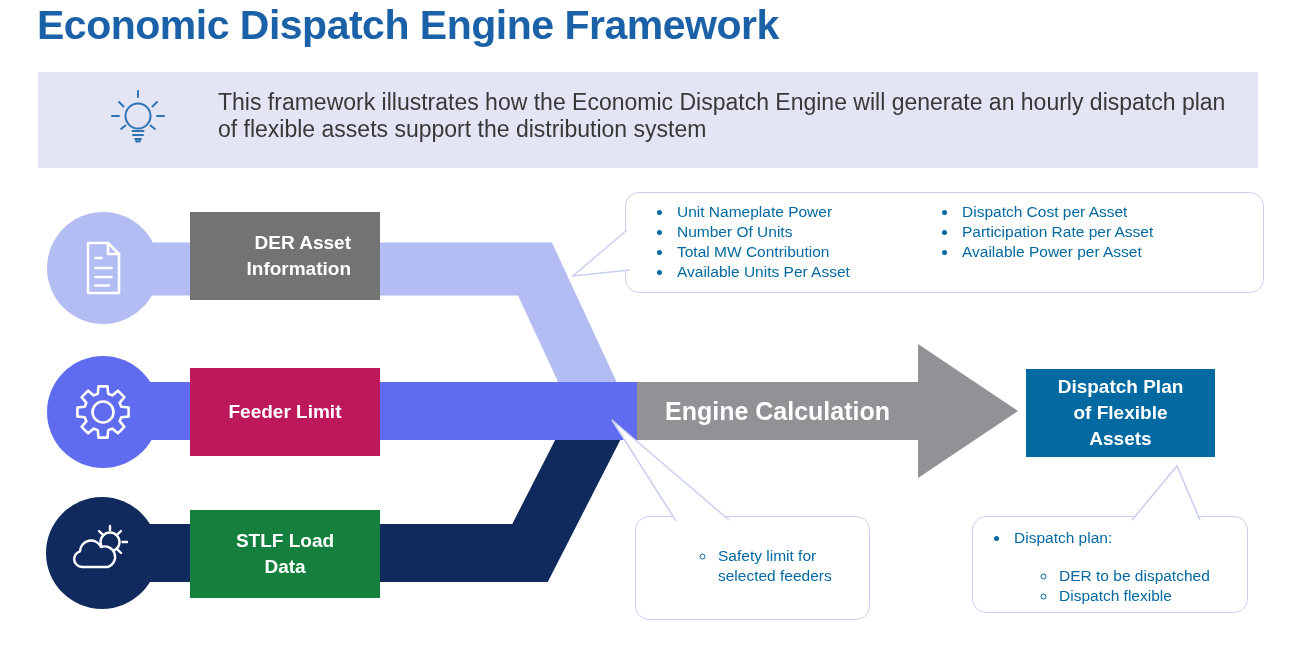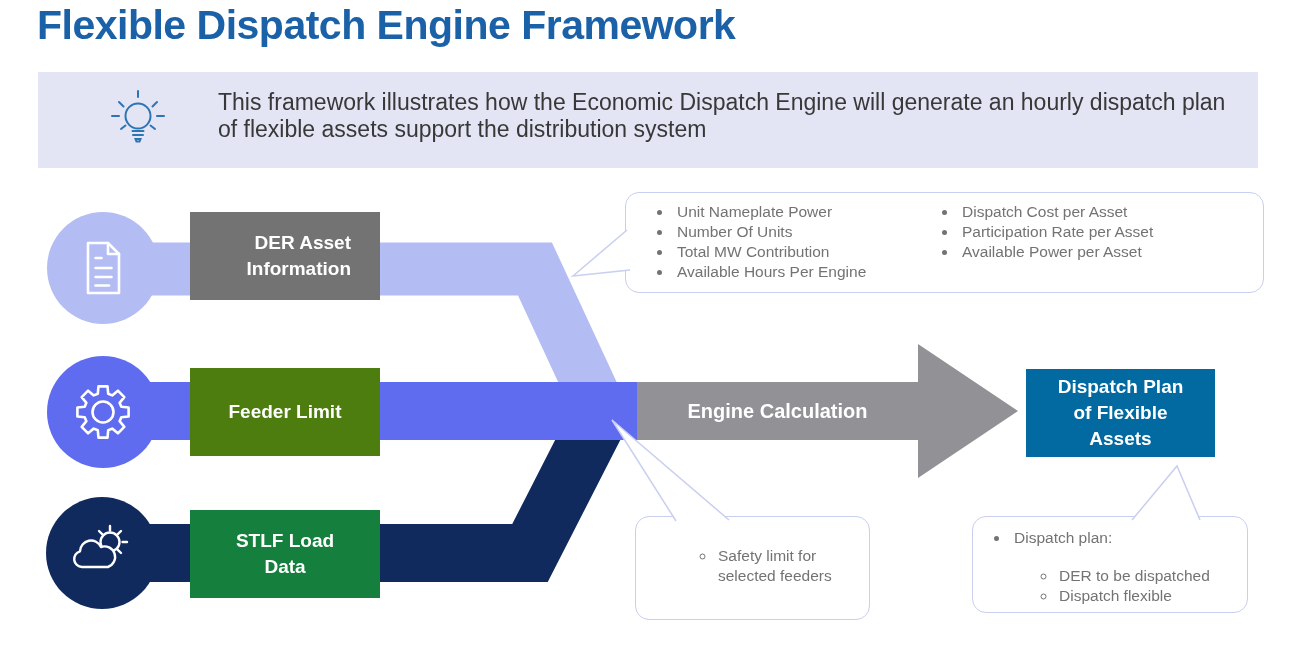--- a/index.html
+++ b/index.html
@@ -30,60 +30,60 @@
   .c-der{left:47px;top:212px;background:#B3BCF3;}
   .c-feeder{left:47px;top:356px;background:#5F6CEF;}
   .c-stlf{left:46px;top:497px;background:#112A5E;}
   
   .node-box{
     width:190px;height:88px;z-index:2;display:flex;align-items:center;justify-content:center;
     text-align:center;color:#ffffff;font-weight:700;font-size:19px;line-height:26px;
   }
   .node-box .lbl{width:132px;}
   .b-der{left:190px;top:212px;background:#737373;text-align:right;}
-  .b-feeder{left:190px;top:368px;background:#4d7c0f;}
+  .b-feeder{left:190px;top:368px;background:#be185d;}
   .b-stlf{left:190px;top:510px;background:#15803d;}
   
   .engine-label{
     left:637px;top:382px;width:281px;height:58px;z-index:2;
     display:flex;align-items:center;justify-content:center;
-    color:#ffffff;font-weight:700;font-size:20px;
+    color:#ffffff;font-weight:700;font-size:25px;
   }
   
   .output-box{
     left:1026px;top:369px;width:189px;height:88px;background:#0369a1;z-index:2;
     display:flex;align-items:center;justify-content:center;text-align:center;
     color:#ffffff;font-weight:700;font-size:19px;line-height:26px;
   }
   .output-box .lbl{width:140px;}
   
   .callout{
     background:#ffffff;border:1.5px solid #C9CFEF;border-radius:14px;z-index:2;
-    color:#737373;font-size:15.5px;line-height:20px;
+    color:#0369a1;font-size:15.5px;line-height:20px;
   }
   .co-asset{left:625px;top:192px;width:637px;height:99px;}
   .co-feeder{left:635px;top:516px;width:233px;height:102px;}
   .co-dispatch{left:972px;top:516px;width:274px;height:95px;}
   .co-col{position:absolute;top:9px;}
   .co-col1{left:28px;width:280px;}
   .co-col2{left:313px;width:300px;}
   ul.bul{margin:0;padding:0 0 0 19px;list-style-type:disc;}
   ul.bul li{padding-left:4px;}
   .co-feeder .pad,.co-dispatch .pad{position:absolute;left:18px;top:11px;right:8px;}
   ul.sub{margin:18px;padding:0 0 0 48px;list-style-type:circle;}
   ul.sub li{padding-left:2px;}
   .co-feeder ul.sub{padding-left:44px;}
   .co-feeder ul.sub li{width:128px;}
 </style>
 </head>
 <body>
 
 <div class="slide">
 
-  <div class="abs page-title">Flexible Dispatch Engine Framework</div>
+  <div class="abs page-title">Economic Dispatch Engine Framework</div>
 
   <div class="abs banner">
     <svg class="abs banner-icon" viewBox="-33 -34 66 68" fill="none" stroke="#2E74B5" stroke-width="2" stroke-linecap="round">
       <circle cx="0" cy="-4" r="12.5"></circle>
       <line x1="-5.5" y1="11" x2="5.5" y2="11"></line>
       <line x1="-5" y1="15" x2="5" y2="15"></line>
       <path d="M -2.5 19 h 5 l -1 2.5 h -3 z"></path>
       <line x1="0" y1="-29" x2="0" y2="-23"></line>
       <line x1="-19" y1="-18" x2="-14.5" y2="-13.5"></line>
       <line x1="19" y1="-18" x2="14.5" y2="-13.5"></line>
@@ -149,21 +149,21 @@
   <div class="abs output-box">
     <div class="lbl">Dispatch Plan of Flexible Assets</div>
   </div>
 
   <div class="abs callout co-asset">
     <div class="co-col co-col1">
       <ul class="bul">
         <li>Unit Nameplate Power</li>
         <li>Number Of Units</li>
         <li>Total MW Contribution</li>
-        <li>Available Hours Per Engine</li>
+        <li>Available Units Per Asset</li>
       </ul>
     </div>
     <div class="co-col co-col2">
       <ul class="bul">
         <li>Dispatch Cost per Asset</li>
         <li>Participation Rate per Asset</li>
         <li>Available Power per Asset</li>
       </ul>
     </div>
   </div>

